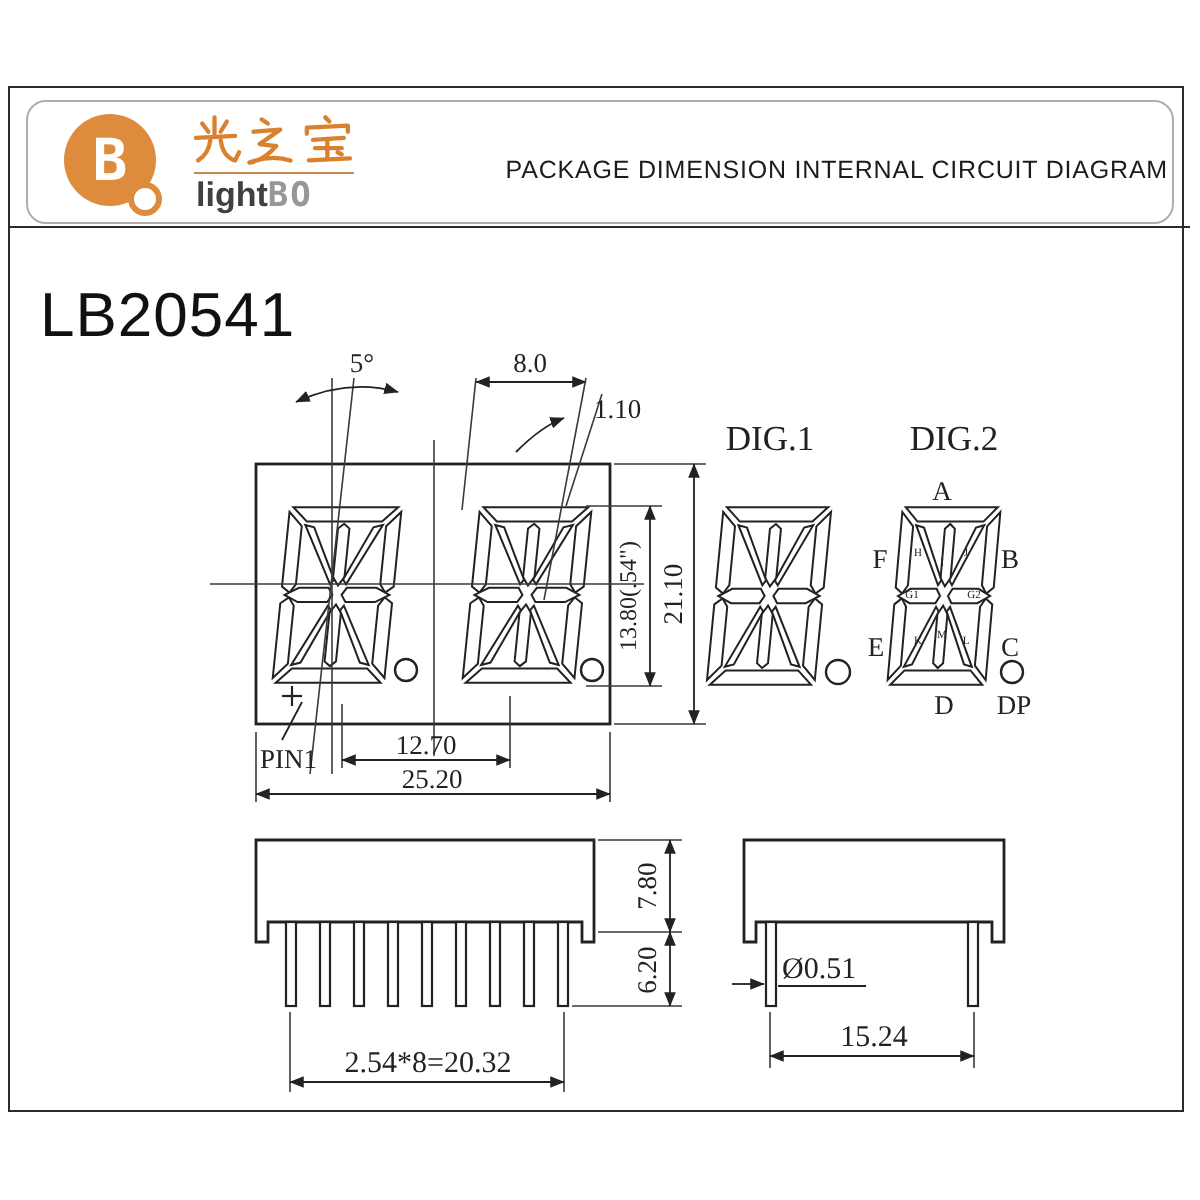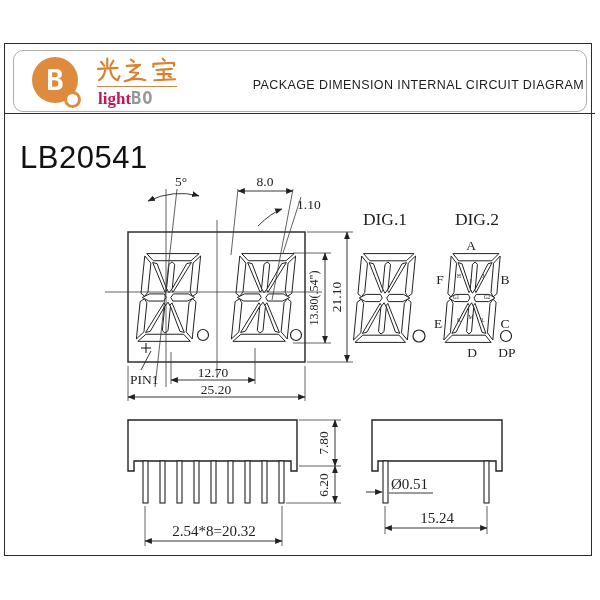--- a/index.html
+++ b/index.html
@@ -13,21 +13,21 @@
   .sep{left:4px;top:113px;width:591px;border-top:1.5px solid #2b2b2b;}
   .title{top:78px;right:16px;font-size:12.5px;letter-spacing:0.4px;color:#1c1c1c;margin-left:20px;}
   .partno{left:20px;top:120px;font-size:31px;letter-spacing:0.5px;color:#111;margin-top:20px;}
   .logo-circle{left:32px;top:57px;width:46px;height:46px;border-radius:50%;background:#DF8B3D;
     display:flex;align-items:center;justify-content:center;color:#fff;
     font-family:"DejaVu Sans Mono",monospace;font-weight:bold;font-size:29px;}
   .logo-tail{left:64px;top:91px;width:11px;height:11px;border:3px solid #DF8B3D;border-radius:50%;background:#fff;}
   .cn-svg{left:97px;top:57px;}
   .cn-underline{left:97px;top:86px;width:80px;border-top:1.5px solid #c8894d;}
   .brand{left:98px;top:88px;font-size:17px;font-weight:bold;}
-  .brand .lt{color:#be185d;font-family:Liberation Serif, serif;}
+  .brand .lt{color:#404040;}
   .brand .bo{color:#979797;letter-spacing:1px;font-family:"DejaVu Sans Mono",monospace;}
   svg text{fill:#222;}
   .d12{font:12px "Liberation Serif",serif;}
   .d13{font:13.5px "Liberation Serif",serif;}
   .d15{font:15px "Liberation Serif",serif;}
   .d17{font:17.5px "Liberation Serif",serif;}
   .d5{font:5.5px "Liberation Serif",serif;}
 </style>
 </head>
 <body>

